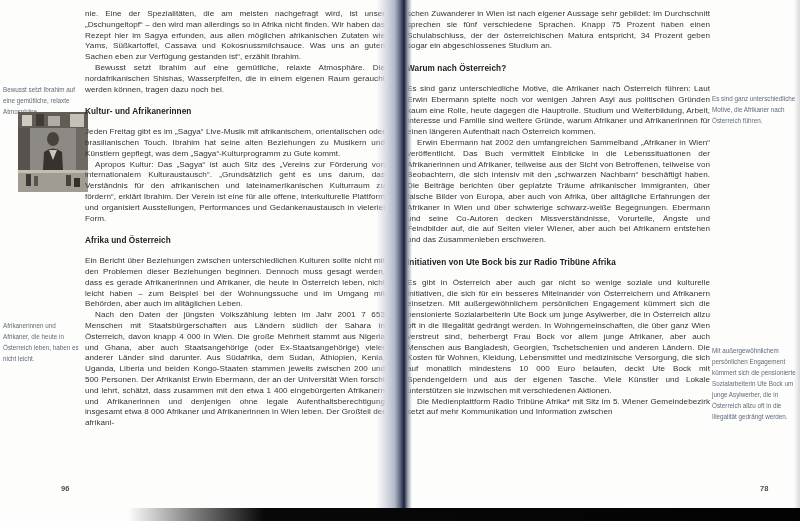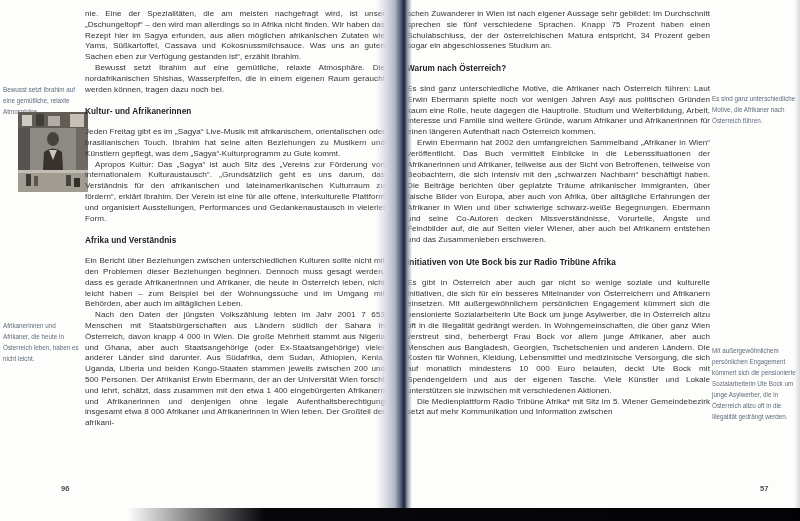--- a/index.html
+++ b/index.html
@@ -87,21 +87,21 @@
     </div>
 
     <p class="margin-note mn-l" style="top:320px">Afrikanerinnen und Afrikaner, die heute in Österreich leben, haben es nicht leicht.</p>
 
     <main class="body-col body-left">
       <p class="para">nie. Eine der Spezialitäten, die am meisten nachgefragt wird, ist unser „Dschungeltopf“ – den wird man allerdings so in Afrika nicht finden. Wir haben das Rezept hier im Sagya erfunden, aus allen möglichen afrikanischen Zutaten wie Yams, Süßkartoffel, Cassava und Kokosnussmilchsauce. Was uns an guten Sachen eben zur Verfügung gestanden ist“, erzählt Ibrahim.</p>
       <p class="para indent">Bewusst setzt Ibrahim auf eine gemütliche, relaxte Atmosphäre. Die nordafrikanischen Shishas, Wasserpfeifen, die in einem eigenen Raum geraucht werden können, tragen dazu noch bei.</p>
       <h3 class="heading">Kultur- und Afrikanerinnen</h3>
       <p class="para">Jeden Freitag gibt es im „Sagya“ Live-Musik mit afrikanischem, orientalischen oder brasilianischen Touch. Ibrahim hat seine alten Beziehungen zu Musikern und Künstlern gepflegt, was dem „Sagya“-Kulturprogramm zu Gute kommt.</p>
       <p class="para indent">Apropos Kultur: Das „Sagya“ ist auch Sitz des „Vereins zur Förderung von internationalem Kulturaustausch“. „Grundsätzlich geht es uns darum, das Verständnis für den afrikanischen und lateinamerikanischen Kulturraum zu fördern“, erklärt Ibrahim. Der Verein ist eine für alle offene, interkulturelle Plattform und organisiert Ausstellungen, Performances und Gedankenaustausch in vielerlei Form.</p>
-      <h3 class="heading">Afrika und Verständnis</h3>
+      <h3 class="heading">Afrika und Österreich</h3>
       <p class="para">Ein Bericht über Beziehungen zwischen unterschiedlichen Kulturen sollte nicht mit den Problemen dieser Beziehungen beginnen. Dennoch muss gesagt werden, dass es gerade Afrikanerinnen und Afrikaner, die heute in Österreich leben, nicht leicht haben – zum Beispiel bei der Wohnungssuche und im Umgang mit Behörden, aber auch im alltäglichen Leben.</p>
       <p class="para indent">Nach den Daten der jüngsten Volkszählung lebten im Jahr 2001 7 653 Menschen mit Staatsbürgerschaften aus Ländern südlich der Sahara in Österreich, davon knapp 4 000 in Wien. Die große Mehrheit stammt aus Nigeria und Ghana, aber auch Staatsangehörige (oder Ex-Staatsangehörige) vieler anderer Länder sind darunter. Aus Südafrika, dem Sudan, Äthiopien, Kenia, Uganda, Liberia und beiden Kongo-Staaten stammen jeweils zwischen 200 und 500 Personen. Der Afrikanist Erwin Ebermann, der an der Universität Wien forscht und lehrt, schätzt, dass zusammen mit den etwa 1 400 eingebürgerten Afrikanern und Afrikanerinnen und denjenigen ohne legale Aufenthaltsberechtigung insgesamt etwa 8 000 Afrikaner und Afrikanerinnen in Wien leben. Der Großteil der afrikani-</p>
     </main>
 
     <div class="page-number pn-left">96</div>
   </div>
 
   <div class="page page-right">
 
     <p class="margin-note mn-r" style="top:93px">Es sind ganz unterschiedliche Motive, die Afrikaner nach Österreich führen.</p>
@@ -111,21 +111,21 @@
     <main class="body-col body-right">
       <p class="para">schen Zuwanderer in Wien ist nach eigener Aussage sehr gebildet: Im Durchschnitt sprechen sie fünf verschiedene Sprachen. Knapp 75 Prozent haben einen Schulabschluss, der der österreichischen Matura entspricht, 34 Prozent geben sogar ein abgeschlossenes Studium an.</p>
       <h3 class="heading">Warum nach Österreich?</h3>
       <p class="para">Es sind ganz unterschiedliche Motive, die Afrikaner nach Österreich führen: Laut Erwin Ebermann spielte noch vor wenigen Jahren Asyl aus politischen Gründen kaum eine Rolle, heute dagegen die Hauptrolle. Studium und Weiterbildung, Arbeit, Interesse und Familie sind weitere Gründe, warum Afrikaner und Afrikanerinnen für einen längeren Aufenthalt nach Österreich kommen.</p>
       <p class="para indent">Erwin Ebermann hat 2002 den umfangreichen Sammelband „Afrikaner in Wien“ veröffentlicht. Das Buch vermittelt Einblicke in die Lebenssituationen der Afrikanerinnen und Afrikaner, teilweise aus der Sicht von Betroffenen, teilweise von Beobachtern, die sich intensiv mit den „schwarzen Nachbarn“ beschäftigt haben. Die Beiträge berichten über geplatzte Träume afrikanischer Immigranten, über falsche Bilder von Europa, aber auch von Afrika, über alltägliche Erfahrungen der Afrikaner in Wien und über schwierige schwarz-weiße Begegnungen. Ebermann und seine Co-Autoren decken Missverständnisse, Vorurteile, Ängste und Feindbilder auf, die auf Seiten vieler Wiener, aber auch bei Afrikanern entstehen und das Zusammenleben erschweren.</p>
       <h3 class="heading">Initiativen von Ute Bock bis zur Radio Tribüne Afrika</h3>
       <p class="para">Es gibt in Österreich aber auch gar nicht so wenige soziale und kulturelle Initiativen, die sich für ein besseres Miteinander von Österreichern und Afrikanern einsetzen. Mit außergewöhnlichem persönlichen Engagement kümmert sich die pensionierte Sozialarbeiterin Ute Bock um junge Asylwerber, die in Österreich allzu oft in die Illegalität gedrängt werden. In Wohngemeinschaften, die über ganz Wien verstreut sind, beherbergt Frau Bock vor allem junge Afrikaner, aber auch Menschen aus Bangladesh, Georgien, Tschetschenien und anderen Ländern. Die Kosten für Wohnen, Kleidung, Lebensmittel und medizinische Versorgung, die sich auf monatlich mindestens 10 000 Euro belaufen, deckt Ute Bock mit Spendengeldern und aus der eigenen Tasche. Viele Künstler und Lokale unterstützen sie inzwischen mit verschiedenen Aktionen.</p>
       <p class="para indent">Die Medienplattform Radio Tribüne Afrika* mit Sitz im 5. Wiener Gemeindebezirk setzt auf mehr Kommunikation und Information zwischen</p>
     </main>
 
-    <div class="page-number pn-right">57</div>
+    <div class="page-number pn-right">78</div>
   </div>
 
   <div class="gutter"></div>
 
   <div class="right-edge"></div>
 
   <div class="bottom-bar"></div>
 
 </div>
 

